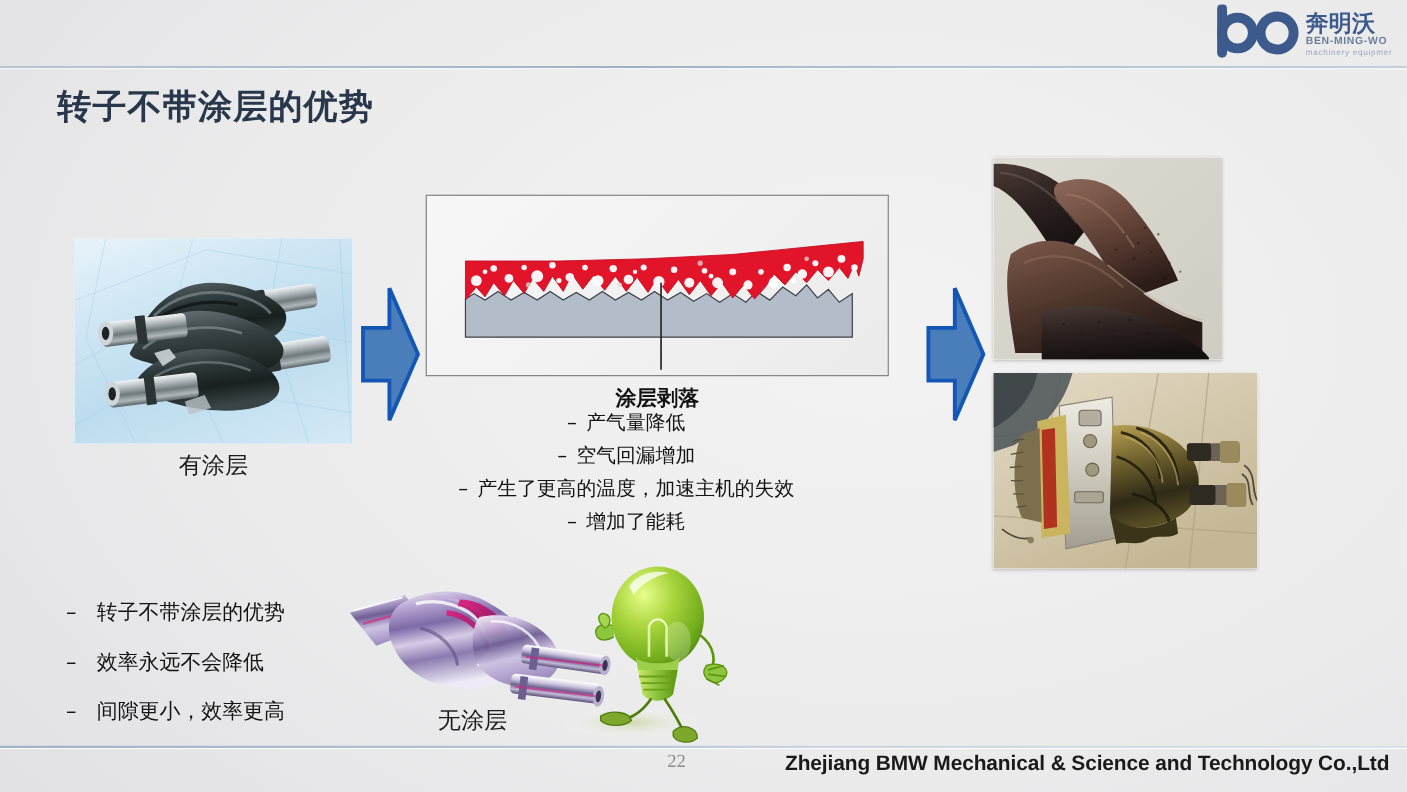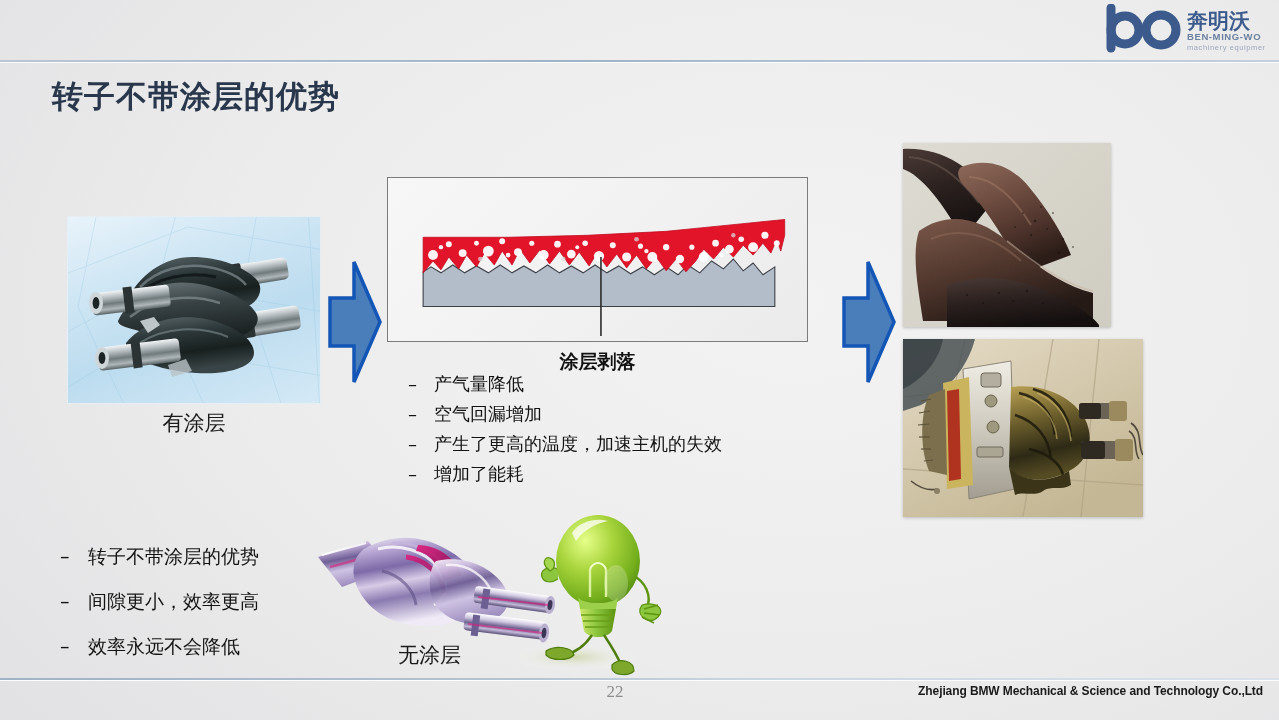--- a/index.html
+++ b/index.html
@@ -139,21 +139,21 @@
     font-family: Liberation Sans, sans-serif;
   }
 
   .bullets-center {
     position: absolute;
     left: 408px; top: 372px;
     font-size: 18px;
     color: #131313;
     font-family: "DejaVu Sans", "Liberation Sans", sans-serif;
   }
-  .bullets-center li { list-style: none; margin-bottom: 6px; white-space: nowrap; }
+  .bullets-center li { list-style: none; margin-bottom: 6px; white-space: nowrap; text-align: center; }
   .bullets-center .dash { display: inline-block; width: 26px; color: #131313; }
 
   .bullets-left {
     position: absolute;
     left: 60px; top: 544px;
     font-size: 19px;
     color: #131313;
     font-family: "DejaVu Sans", "Liberation Sans", sans-serif;
   }
   .bullets-left li { list-style: none; margin-bottom: 19px; white-space: nowrap; }
@@ -178,21 +178,21 @@
     left: 595px; top: 682px;
     width: 40px;
     text-align: center;
     font-size: 17px;
     color: #8d8d8d;
     font-family: "Liberation Serif", serif;
   }
   .footer-company {
     position: absolute;
     right: 16px; top: 684px;
-    font-size: 12px;
+    font-size: 19px;
     font-weight: bold;
     color: #1a1a1a;
     letter-spacing: -0.1px;
     font-family: "Liberation Sans", sans-serif;
   }
 </style>
 </head>
 <body>
 
 <div class="slide">
@@ -545,24 +545,24 @@
       </g>
       <circle cx="34" cy="152" r="3" fill="#8a7f65"></circle>
     </svg>
   </div>
 
   <ul class="bullets-left">
     <li>
       <span class="dash">–</span><span>转子不带涂层的优势</span>
     </li>
     <li>
-      <span class="dash">–</span><span>间隙更小，效率更高</span>
+      <span class="dash">–</span><span>效率永远不会降低</span>
     </li>
     <li>
-      <span class="dash">–</span><span>效率永远不会降低</span>
+      <span class="dash">–</span><span>间隙更小，效率更高</span>
     </li>
   </ul>
 
   <div class="uncoated-scene">
     <svg viewBox="0 0 360 175" width="360" height="175">
       <defs>
         <linearGradient id="chrome1" x1="0" y1="0" x2="0.25" y2="1">
           <stop offset="0%" stop-color="#f4f2f8"></stop>
           <stop offset="18%" stop-color="#b9a8d4"></stop>
           <stop offset="38%" stop-color="#7d6aa8"></stop>

